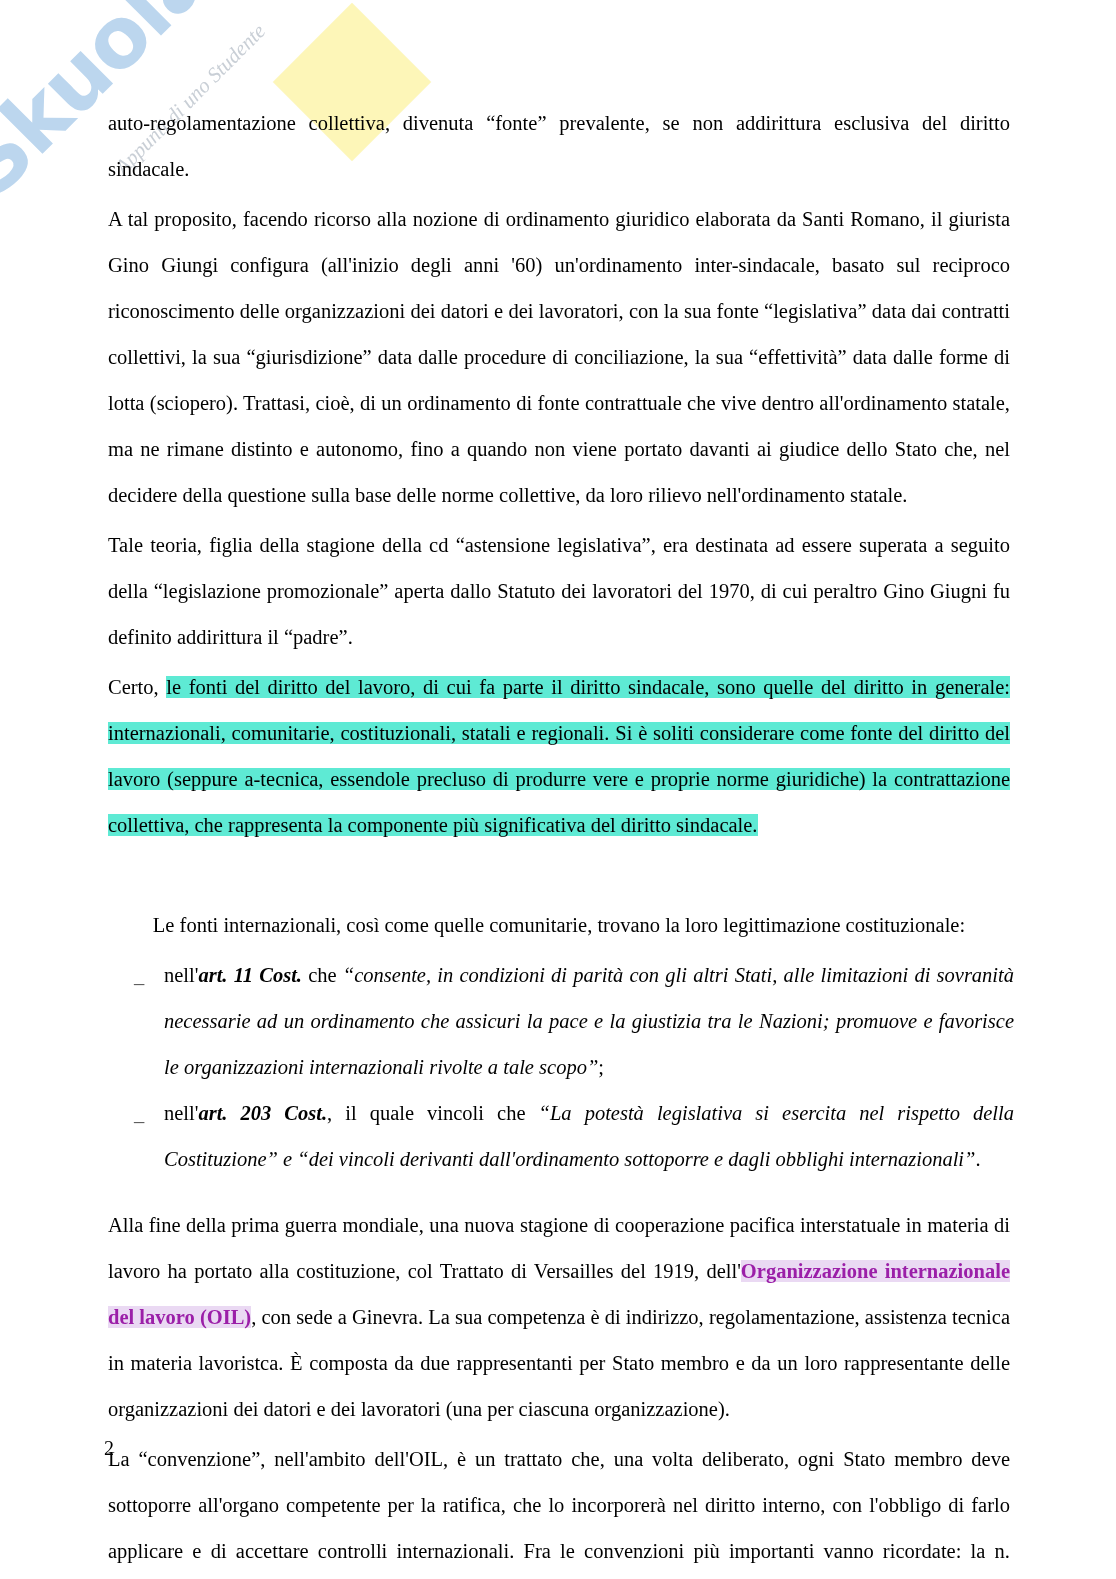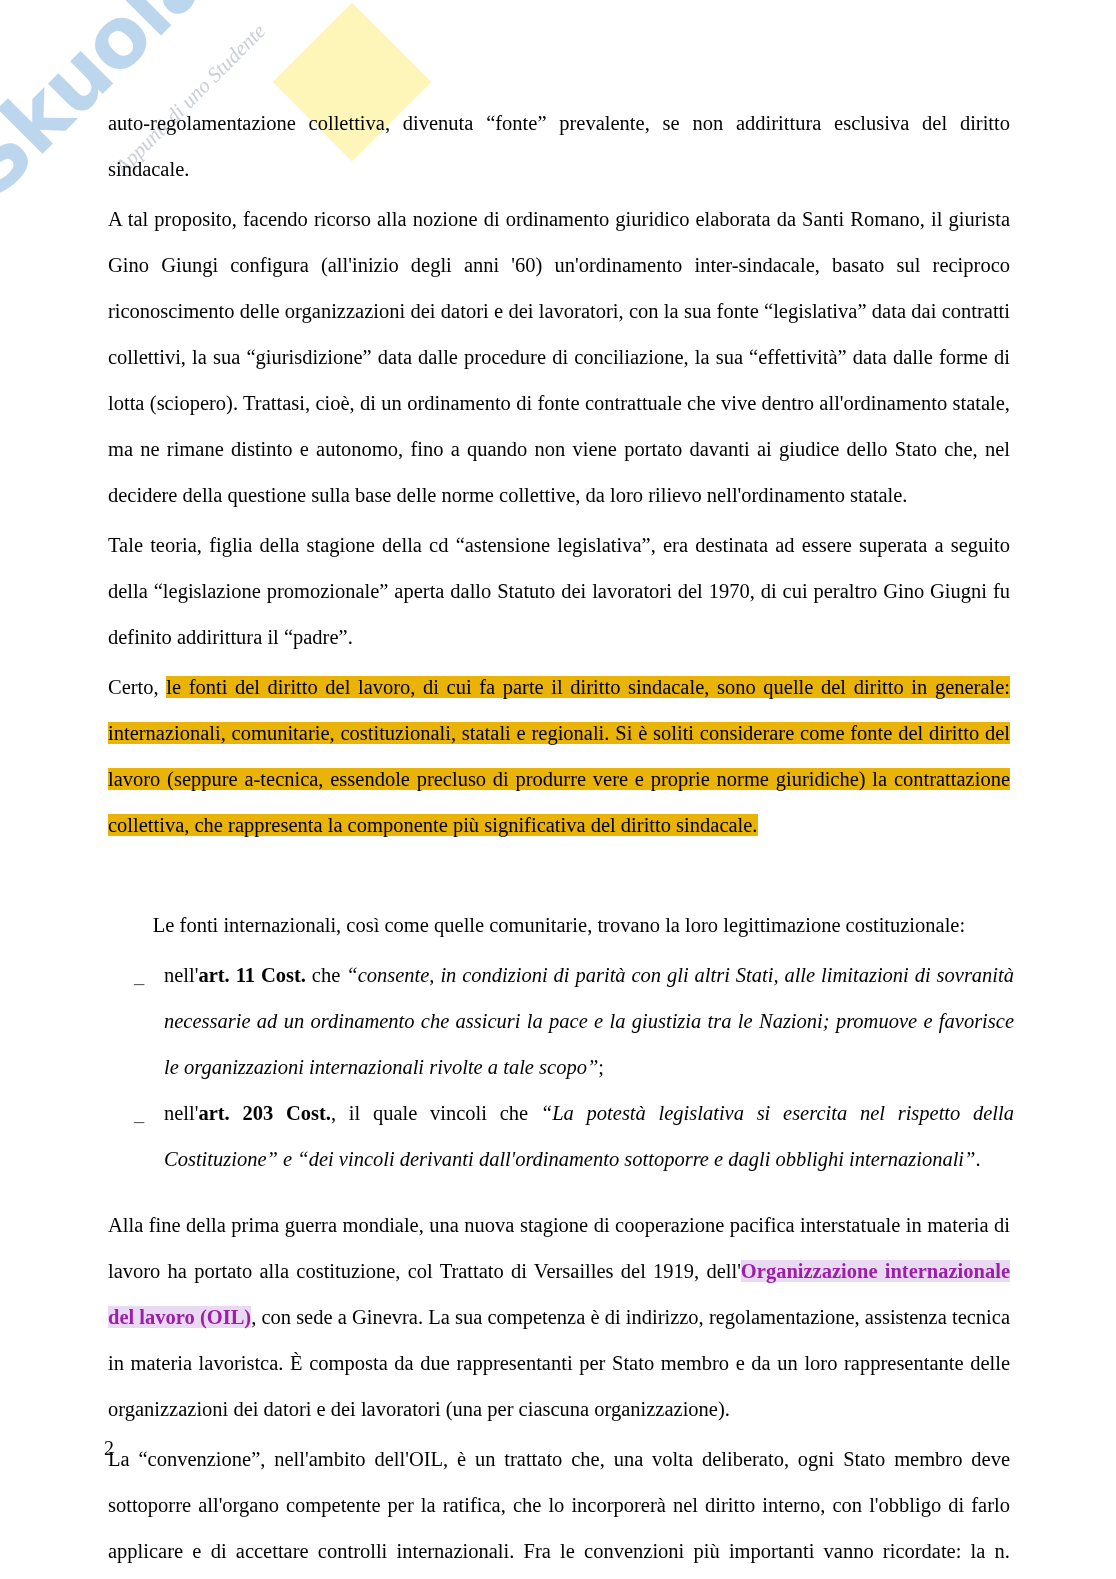--- a/index.html
+++ b/index.html
@@ -76,32 +76,32 @@
   p.body {
     margin: 4px;
     font-size: 20.5px;
     line-height: 46px;
     text-align: justify;
     text-justify: inter-word;
   }
   p.body.nojust { text-align: center; }
 
   .hl-yellow {
-    background-color: #eab308;
+    background-color: #5eead4;
     box-decoration-break: clone;
     -webkit-box-decoration-break: clone;
   }
   .hl-purple {
     background-color: #ead9f3;
     color: #9b1fa8;
     font-weight: bold;
     box-decoration-break: clone;
     -webkit-box-decoration-break: clone;
   }
-  b, .b { font-weight: bold; }
+  b, .b { font-weight: bold; font-style: italic; }
   i, .i { font-style: italic; }
 
   h2.section {
     margin: 0;
     font-size: 20.5px;
     font-weight: bold;
     line-height: 46px;
     letter-spacing: 0.2px;
   }
   h2.section .secnum { margin-right: 14px; }

